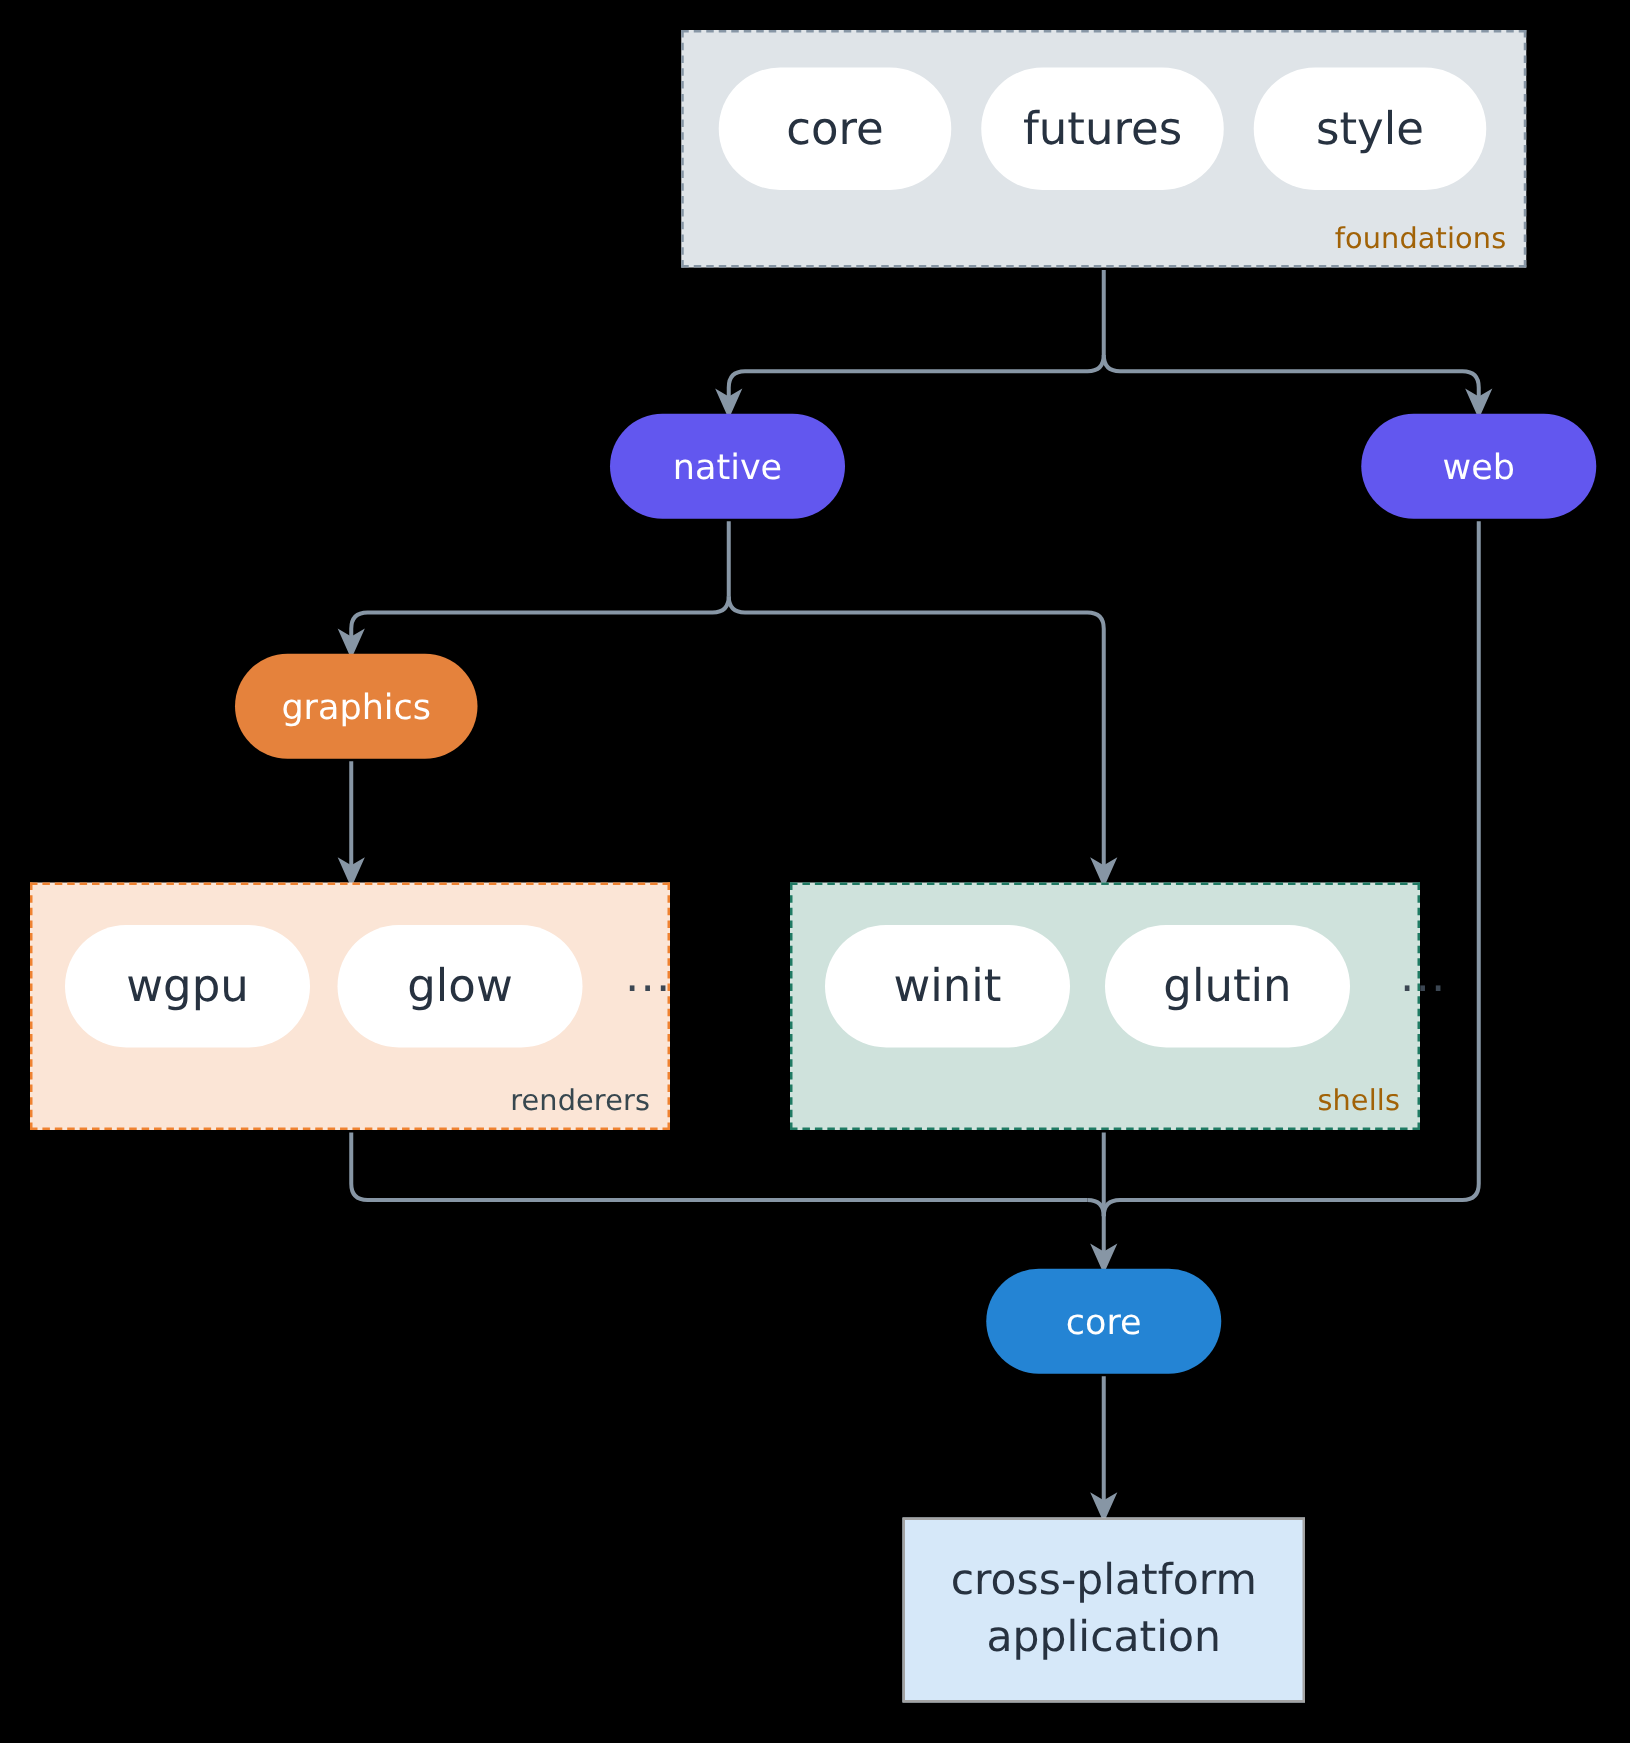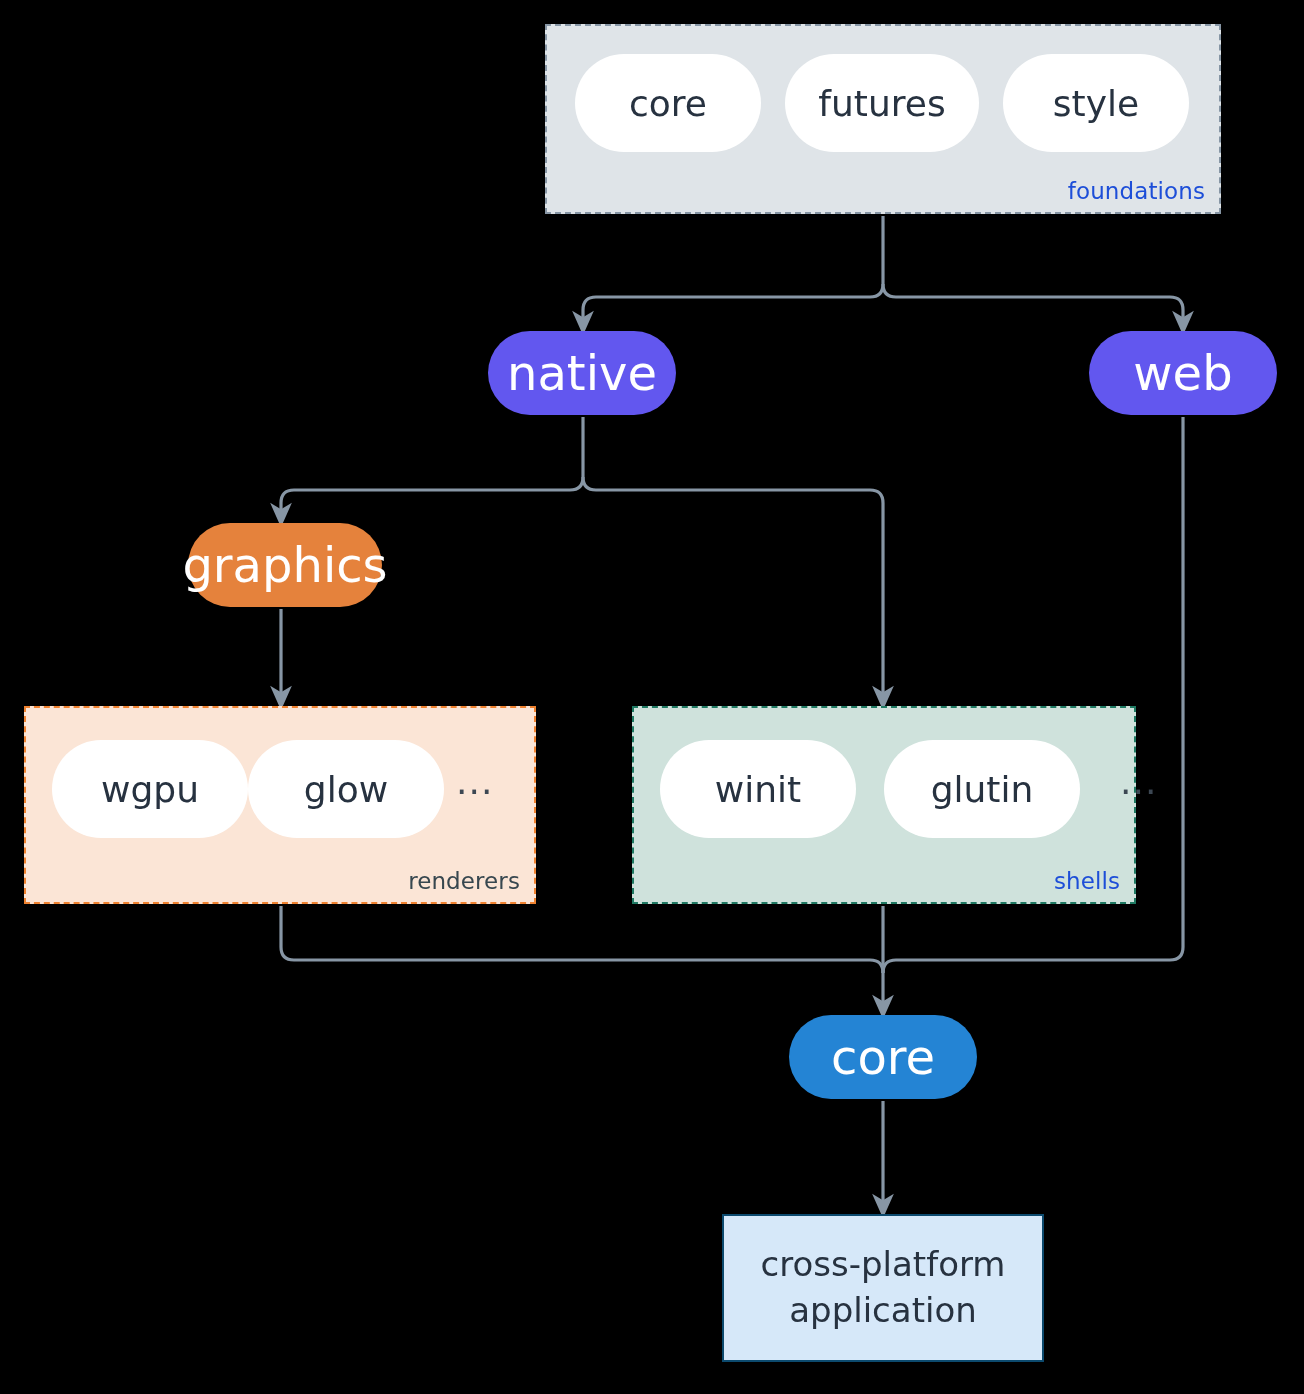--- a/index.html
+++ b/index.html
@@ -39,21 +39,21 @@
     position: absolute;
     box-sizing: border-box;
     border-style: dashed;
     border-width: 2px;
   }
   .group-label {
     position: absolute;
     right: 14px;
     bottom: 8px;
     font-size: 23px;
-    color: #1d4ed8;
+    color: #a16207;
     white-space: nowrap;
     letter-spacing: 0.1px;
   }
   .group-items {
     position: absolute;
     left: 0;
     top: 0;
     display: flex;
     align-items: center;
   }
@@ -78,20 +78,21 @@
     left: 24px;
     top: 706px;
     width: 512px;
     height: 198px;
     background: #fbe5d6;
     border-color: #ef8230;
   }
   #group-renderers .group-items {
     left: 26px;
     top: 32px;
+    gap: 22px;
     text-align: right;
   }
   #group-renderers .group-label { color: #37474f; }
 
   
   #group-shells {
     left: 632px;
     top: 706px;
     width: 504px;
     height: 198px;
@@ -135,21 +136,21 @@
 
   
   .node-pill {
     position: absolute;
     box-sizing: border-box;
     border-radius: 42px;
     display: flex;
     align-items: center;
     justify-content: center;
     color: #ffffff;
-    font-size: 48px;
+    font-size: 28px;
     white-space: nowrap;
   }
   #node-native {
     left: 488px;
     top: 331px;
     width: 188px;
     height: 84px;
     background: #6257ef;
   }
   #node-web {
@@ -176,21 +177,21 @@
 
   
   #node-application {
     position: absolute;
     left: 722px;
     top: 1214px;
     width: 322px;
     height: 148px;
     box-sizing: border-box;
     background: #d6e8f9;
-    border: 2px solid #0c4a6e;
+    border: 2px solid #a3a3a3;
     color: #273240;
     display: flex;
     flex-direction: column;
     align-items: center;
     justify-content: center;
     font-size: 34px;
     line-height: 1.35;
     text-align: center;
   }
 </style>

